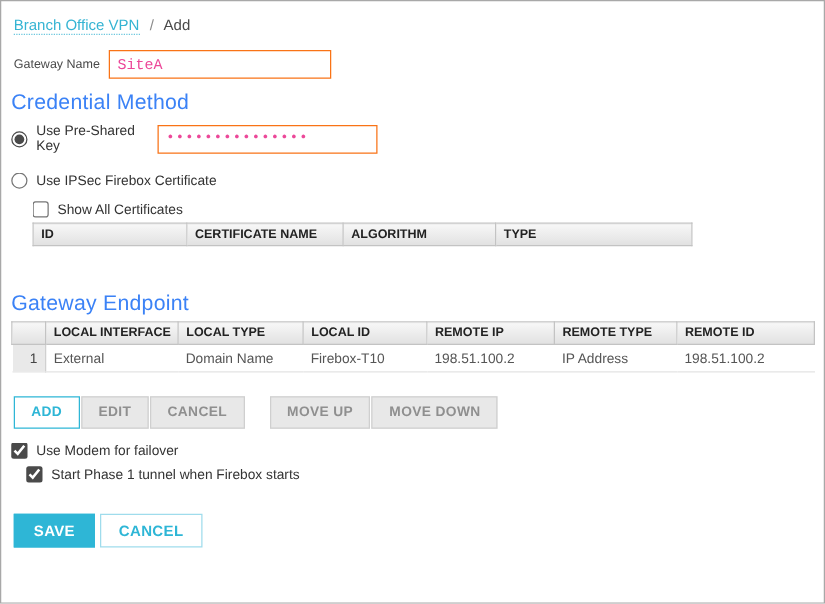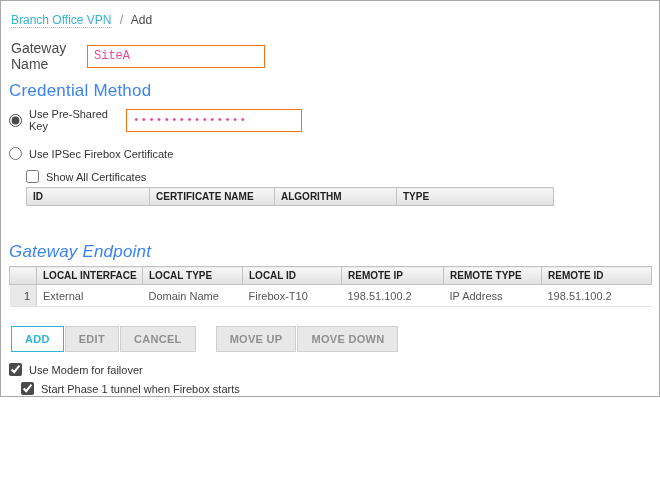--- a/index.html
+++ b/index.html
@@ -1,52 +1,52 @@
 <!DOCTYPE html>
 <html><head>
 <meta charset="utf-8">
 <style>
   * { box-sizing: border-box; margin: 0; padding: 0; }
   html,body { background:#fff; }
   body { font-family: "Liberation Sans", sans-serif; }
   .page {
     position: relative;
-    width: 660px; height: 397px;
+    width: 660px; height: 483px;
     border: 1px solid #a8a8a8;
     background: #fff;
     overflow: hidden;
     padding-top: 12px;
   }
   
   .breadcrumb { margin-left: 10px; font-size: 12px; }
   .crumb-link { color: #35b4d3; text-decoration: none; border-bottom: 1px dotted #6cc7de; cursor: pointer; }
   .crumb-sep { color: #8a8a8a; margin: 0 5px; }
   .crumb-current { color: #4a4a4a; }
   
   .gw-row { margin: 13px 0 0 10px; display: flex; align-items: center; }
-  .gw-row label { font-size: 14px; color: #4a4a4a; width: 76px; }
+  .gw-row label { font-size: 10px; color: #4a4a4a; width: 76px; }
   .text-input {
     border: 1px solid #f97316; background: #fff; color: #ec4899;
     font-family: Liberation Mono, monospace; font-size: 12px;
     height: 23px; padding: 2px 6px; outline: none;
   }
   .gw-input { width: 178px; }
   
   .tabbar { margin-top: 19px; height: 26px; background: #2eb6d6; display: flex; }
   .tab-spacer { width: 12px; height: 26px; }
   .tab {
     height: 26px; line-height: 26px; padding: 0 22px;
     font-size: 12px; font-weight: bold; color: #fff; cursor: pointer;
     text-align: center;
   }
   .tab.active { background: #fff; color: #2eb6d6; }
   .tab.inactive { border-right: 1px solid #fff; }
   
   .section-heading { margin: 9px 0 0 8px; font-size: 17px; font-weight: 400; color: #3b82f6; letter-spacing: 0.2px; }
-  .section-heading.endpoint { margin-top: 36px; font-style: italic; }
+  .section-heading.endpoint { margin-top: 36px; }
   
   .row { display: flex; align-items: center; font-size: 11px; color: #333; }
   .psk-row { margin: 7px 0 0 8px; }
   .psk-row label { width: 97px; }
   .psk-input { width: 176px; letter-spacing: 1px; font-size: 11px; }
   .ipsec-row { margin: 15px 0 0 8px; }
   .showall-row { margin: 10px 0 0 25px; }
   .row input[type="radio"], .row input[type="checkbox"] { width: 13px; height: 13px; margin-right: 7px; accent-color: #4a4a4a; }
   
   table { border-collapse: collapse; table-layout: fixed; font-size: 11px; }

